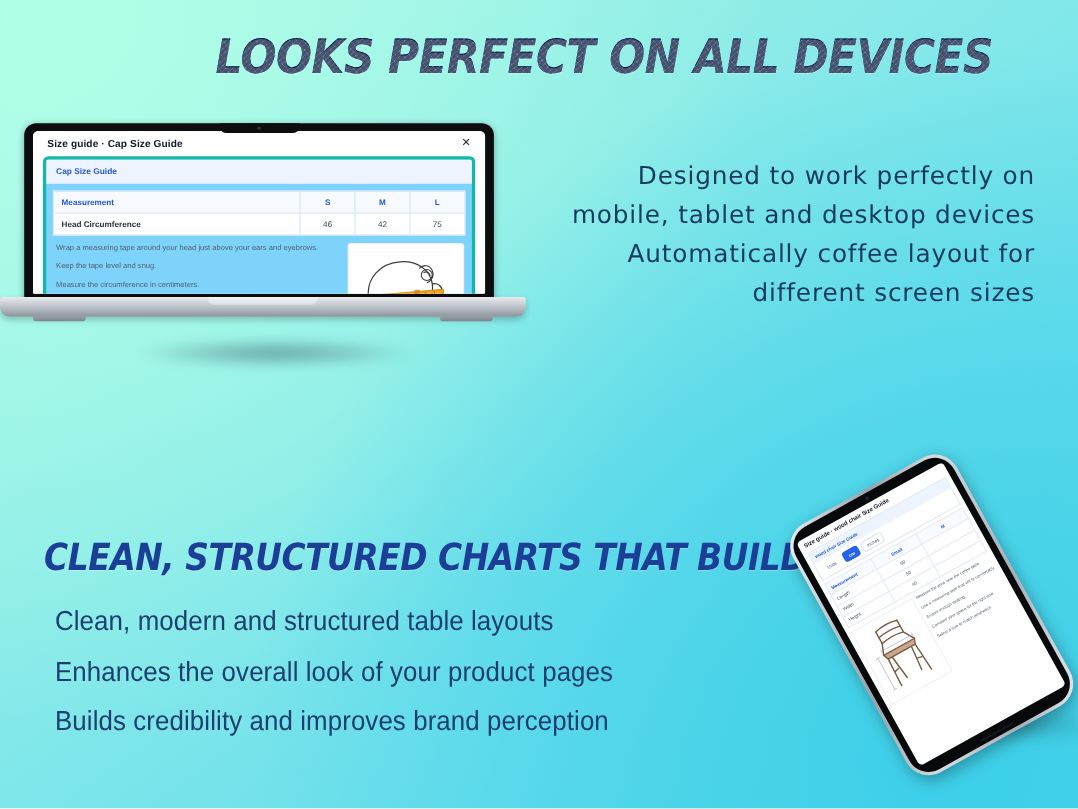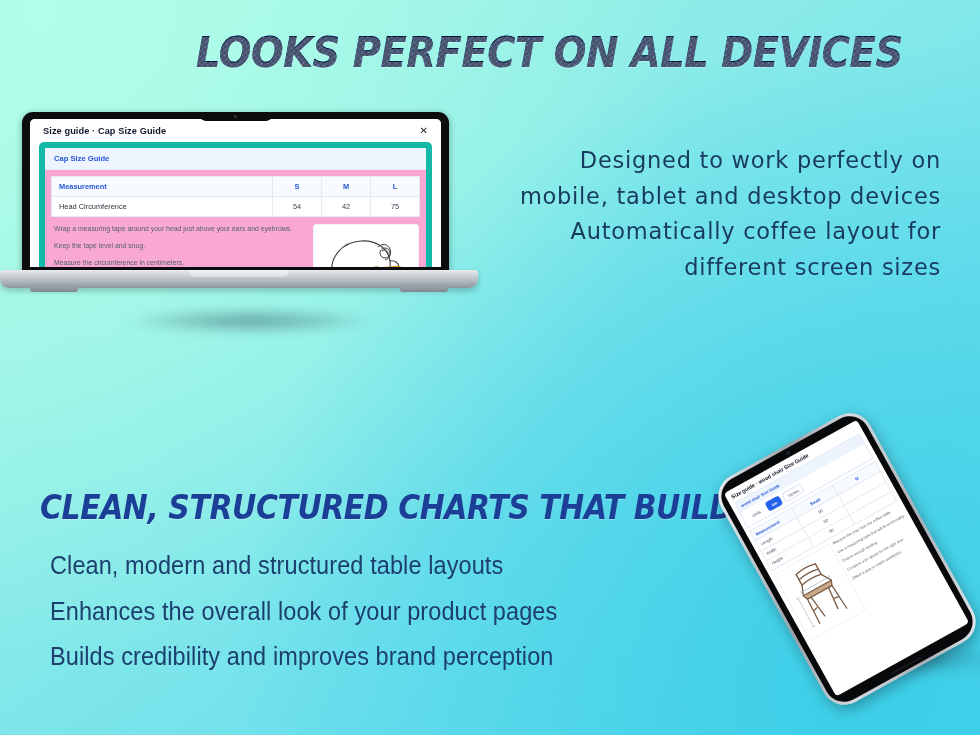--- a/index.html
+++ b/index.html
@@ -145,38 +145,38 @@
   }
   .modal-title {
     font-size: 9.2px; font-weight: bold; color: #10182b; letter-spacing: 0.1px;
   }
   .modal-close {
     font-size: 10px; color: #20262f; line-height: 1; cursor: pointer;
     padding: 0 1px;
   }
   .modal-body { padding: 0 9px; }
   .panel {
-    border: 6px solid #14b8a6; border-radius: 5px; overflow: hidden;
-    background: #f9a8d4;
+    border: 3px solid #14b8a6; border-radius: 5px; overflow: hidden;
+    background: #7dd3fc;
   }
   .panel-head {
     background: #eef4fe; padding: 6px 9px;
     font-size: 7.6px; font-weight: bold; color: #2558d6;
     border-bottom: 1px solid #e3ebf8;
   }
   .panel-inner { padding: 6px; }
   table.sz { width: 100%; border-collapse: collapse; table-layout: fixed; }
   table.sz th, table.sz td {
     border: 1px solid #e4eaf3; padding: 5px 7px;
     font-size: 7.4px; text-align: center;
   }
   table.sz th { background: #f7faff; color: #2558d6; font-weight: bold; }
   table.sz th.lbl, table.sz td.lbl { text-align: left; width: 56%; }
   table.sz td { color: #3c4655; background: #ffffff; }
-  table.sz td.lbl { color: #2b333f; }
+  table.sz td.lbl { color: #2b333f; font-weight: bold; }
 
   .notes-row { display: flex; gap: 7px; padding: 7px 1px 0 3px; }
   .notes { flex: 1; }
   .notes p {
     margin: 0 0 7.5px 0; font-size: 6.9px; line-height: 9.5px; color: #54606f;
   }
   .figure {
     width: 104px; height: 96px; flex: none;
     background: #fff; border: 1px solid #eef1f5; border-radius: 3px;
     display: flex; align-items: center; justify-content: center;
@@ -286,21 +286,21 @@
                     <tr>
                       <th class="lbl">Measurement</th>
                       <th>S</th>
                       <th>M</th>
                       <th>L</th>
                     </tr>
                   </thead>
                   <tbody>
                     <tr>
                       <td class="lbl">Head Circumference</td>
-                      <td>54</td>
+                      <td>46</td>
                       <td>42</td>
                       <td>75</td>
                     </tr>
                   </tbody>
                 </table>
 
                 <div class="notes-row">
                   <div class="notes">
                     <p>Wrap a measuring tape around your head just above your ears and eyebrows.</p>
                     <p>Keep the tape level and snug.</p>

